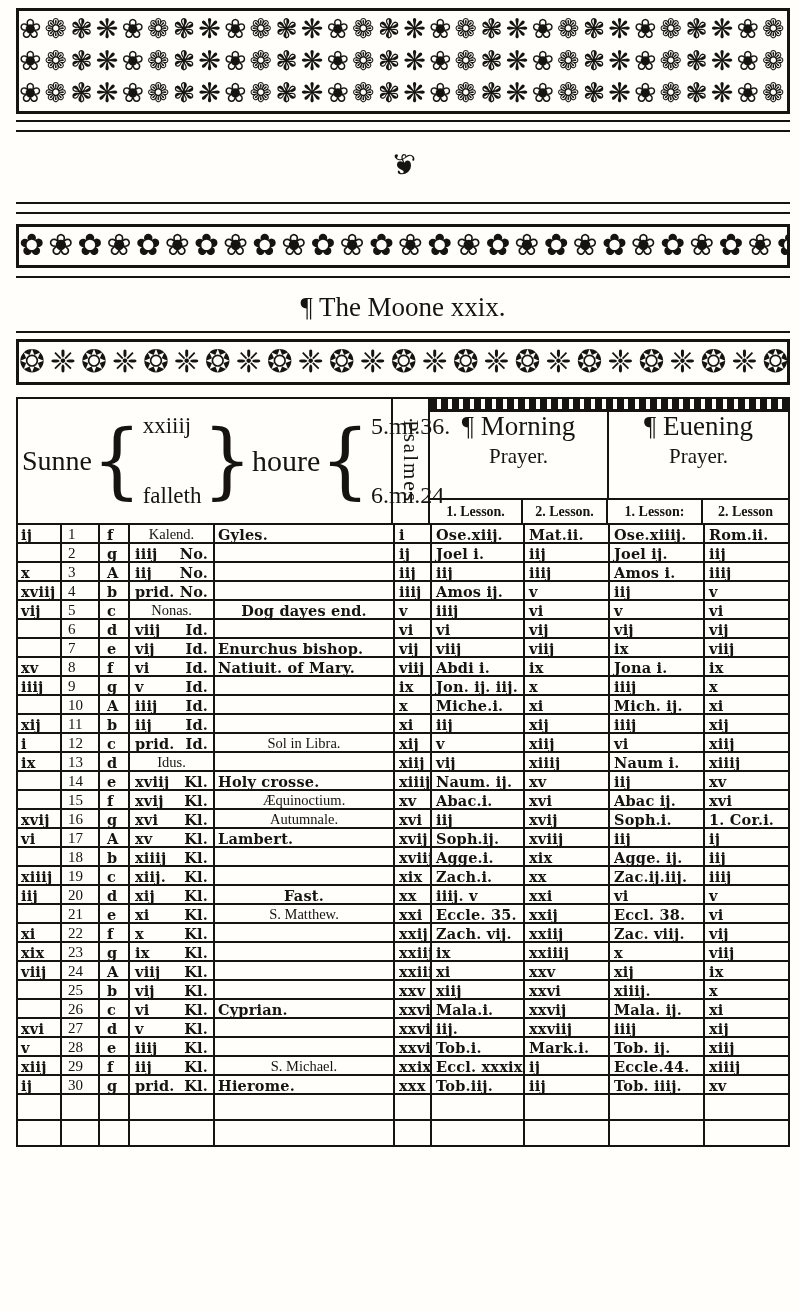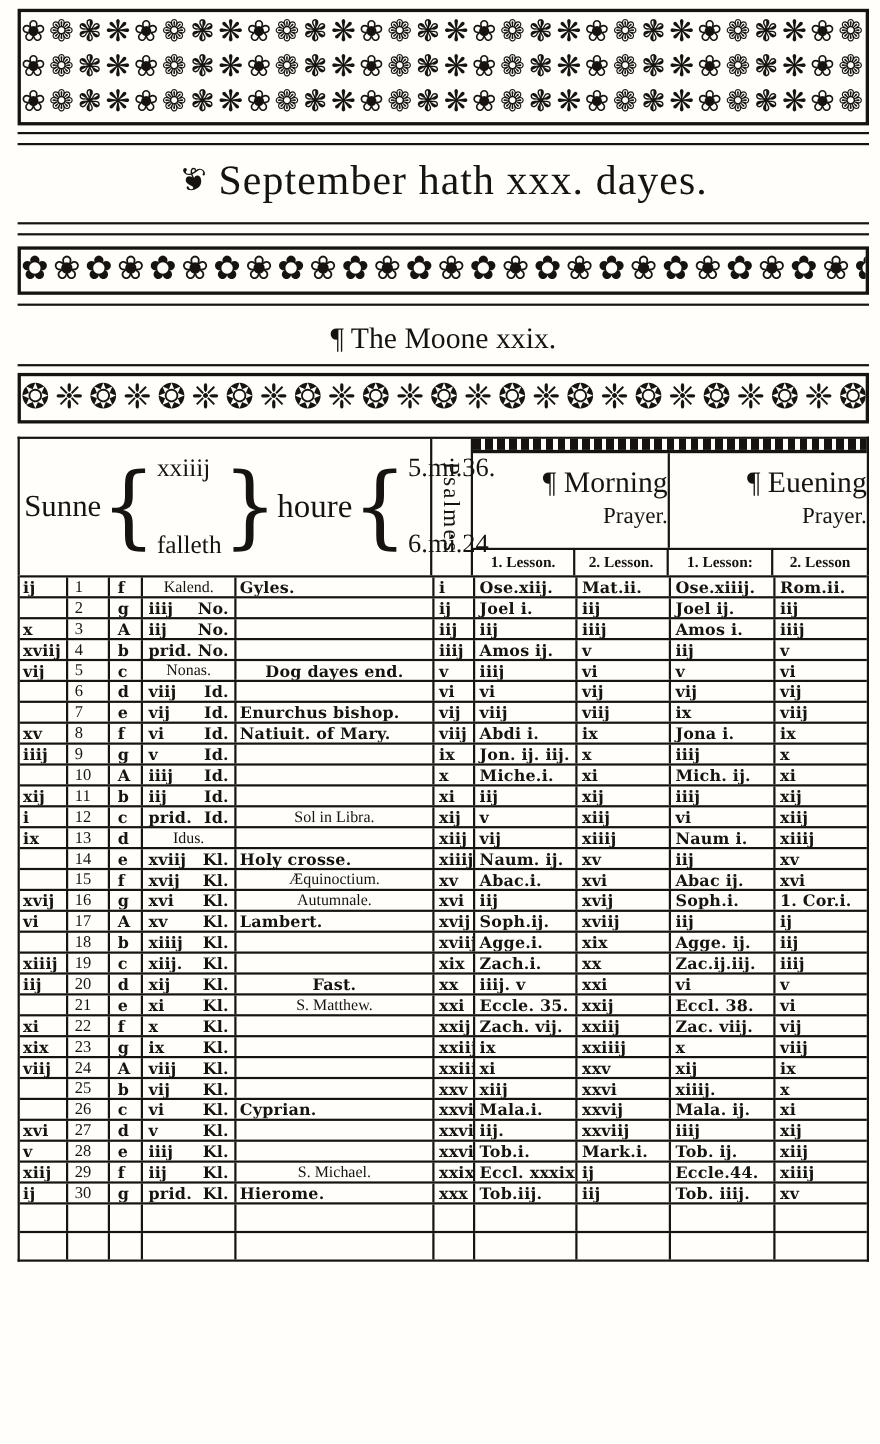--- a/index.html
+++ b/index.html
@@ -38,21 +38,21 @@
   .stack { display:flex; flex-direction:column; justify-content:space-between; height:96px;
            font-size:23px; padding:0 1px; }
   .stack.times { font-size:24px; }
   .psalmes-cell { width:37px; border-right:2px solid var(--ink); display:flex;
                   align-items:center; justify-content:center; overflow:hidden; }
   .vert { writing-mode:vertical-rl; font-size:21px; letter-spacing:2px; }
   .prayer-block { flex:1; display:flex; flex-direction:column; }
   .mini-strip { height:13px; border-bottom:3px solid var(--ink);
                 background:repeating-linear-gradient(90deg, var(--ink) 0 7px, #fffefb 7px 11px); }
   .prayer-titles { flex:1; display:flex; }
-  .prayer-title { width:50%; text-align:right; padding-top:12px; font-size:27px; line-height:28px; }
+  .prayer-title { width:50%; text-align:center; padding-top:0; font-size:27px; line-height:28px; }
   .prayer-title.morning { border-right:2px solid var(--ink); }
   .prayer-title .sub { font-size:21px; }
   .lesson-row { display:grid; grid-template-columns:93px 85px 95px 85px; height:25px;
                 border-top:2px solid var(--ink); font-size:14px;font-weight:bold; }
   .lesson-row .lh { border-right:2px solid var(--ink); display:flex; align-items:center;
                     justify-content:center; overflow:hidden; white-space:nowrap; }
   .lesson-row .lh:last-child { border-right:none; }
   
   .tbody { border:2px solid var(--ink); border-top:none; }
   .r { display:grid; grid-template-columns:44px 38px 30px 85px 180px 37px 93px 85px 95px 83px;
@@ -79,21 +79,20 @@
   <div class="band band-main">
     <div class="band-line">❀❁❃❋❀❁❃❋❀❁❃❋❀❁❃❋❀❁❃❋❀❁❃❋❀❁❃❋❀❁❃❋❀❁❃❋❀❁❃❋❀❁❃❋❀❁❃❋❀❁❃❋❀❁❃❋❀❁❃❋❀❁❃❋❀❁❃❋❀❁❃❋❀❁❃❋❀❁❃❋❀❁❃❋❀❁❃❋❀❁❃❋❀❁❃❋❀❁❃❋❀❁❃❋❀❁❃❋❀❁❃❋❀❁❃❋❀❁❃❋❀❁❃❋❀❁❃❋❀❁❃❋❀❁❃❋❀❁❃❋❀❁❃❋❀❁❃❋❀❁❃❋❀❁❃❋❀❁❃❋</div>
     <div class="band-line">❀❁❃❋❀❁❃❋❀❁❃❋❀❁❃❋❀❁❃❋❀❁❃❋❀❁❃❋❀❁❃❋❀❁❃❋❀❁❃❋❀❁❃❋❀❁❃❋❀❁❃❋❀❁❃❋❀❁❃❋❀❁❃❋❀❁❃❋❀❁❃❋❀❁❃❋❀❁❃❋❀❁❃❋❀❁❃❋❀❁❃❋❀❁❃❋❀❁❃❋❀❁❃❋❀❁❃❋❀❁❃❋❀❁❃❋❀❁❃❋❀❁❃❋❀❁❃❋❀❁❃❋❀❁❃❋❀❁❃❋❀❁❃❋❀❁❃❋❀❁❃❋❀❁❃❋❀❁❃❋</div>
     <div class="band-line">❀❁❃❋❀❁❃❋❀❁❃❋❀❁❃❋❀❁❃❋❀❁❃❋❀❁❃❋❀❁❃❋❀❁❃❋❀❁❃❋❀❁❃❋❀❁❃❋❀❁❃❋❀❁❃❋❀❁❃❋❀❁❃❋❀❁❃❋❀❁❃❋❀❁❃❋❀❁❃❋❀❁❃❋❀❁❃❋❀❁❃❋❀❁❃❋❀❁❃❋❀❁❃❋❀❁❃❋❀❁❃❋❀❁❃❋❀❁❃❋❀❁❃❋❀❁❃❋❀❁❃❋❀❁❃❋❀❁❃❋❀❁❃❋❀❁❃❋❀❁❃❋❀❁❃❋❀❁❃❋</div>
   </div>
 
   <div class="dblrule"></div>
 
   <div class="title-row">
     <span class="leaf">❦</span>
-    <span>September hath xxx. dayes.</span>
   </div>
 
   <div class="dblrule"></div>
 
   <div class="band band-one">
     <div class="band-line">✿❀✿❀✿❀✿❀✿❀✿❀✿❀✿❀✿❀✿❀✿❀✿❀✿❀✿❀✿❀✿❀✿❀✿❀✿❀✿❀✿❀✿❀✿❀✿❀✿❀✿❀✿❀✿❀✿❀✿❀✿❀✿❀✿❀✿❀✿❀✿❀✿❀✿❀✿❀✿❀</div>
   </div>
 
   <div class="moone">
     <span>¶ The Moone xxix.</span>

